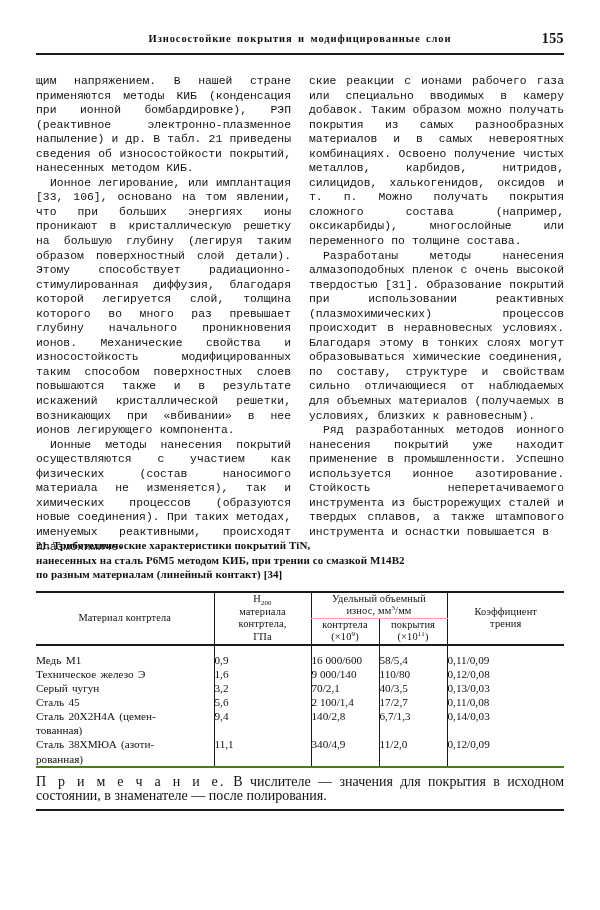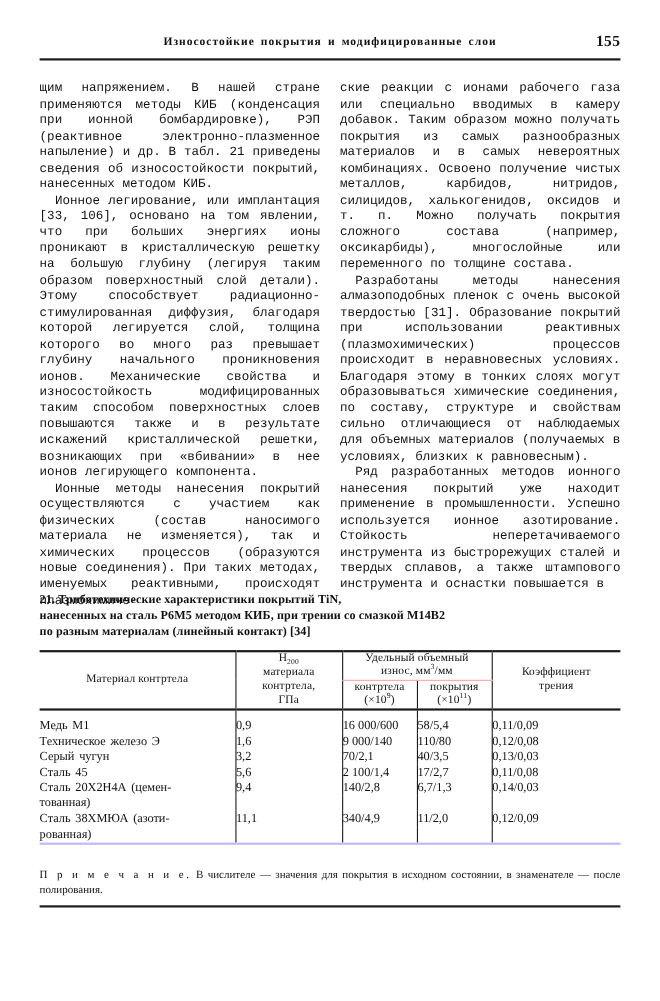--- a/index.html
+++ b/index.html
@@ -108,21 +108,21 @@
     width: 528px;
     font-size: 10.8px;
     table-layout: fixed;
   }
   table.data th, table.data td {
     padding: 0;
     vertical-align: middle;
     font-weight: normal;
   }
   .rule-top    { border-top: 2px solid #1a1a1a; }
-  .rule-bottom { border-bottom: 2px solid #c4b5fd; }
+  .rule-bottom { border-bottom: 2px solid #4d7c0f; }
 
   thead th {
     text-align: center;
     line-height: 12.6px;
     font-size: 10.4px;
     letter-spacing: 0.15px;
   }
   .vl { border-left: 1px solid #1a1a1a; }
   .hsep { border-bottom: 1px solid #fca5a5; }
 
@@ -143,25 +143,25 @@
   td.name {
     text-align: left;
     padding-left: 8px;
     word-spacing: 1.5px;
   }
   td.num {
   }
   td.spacer-row { height: 7px; }
 
   .note {
-    font-size: 10px;
+    font-size: 14px;
     line-height: 14.2px;
     text-align: justify;
     margin: 0;
-    padding-top: 21px;
+    padding-top: 7px;
   }
   .note .sp {
     letter-spacing: 2.3px;
   }
   .rule-foot {
     margin-top: 6px;
     width: 528px;
     height: 2px;
     background: #1a1a1a;
   }

